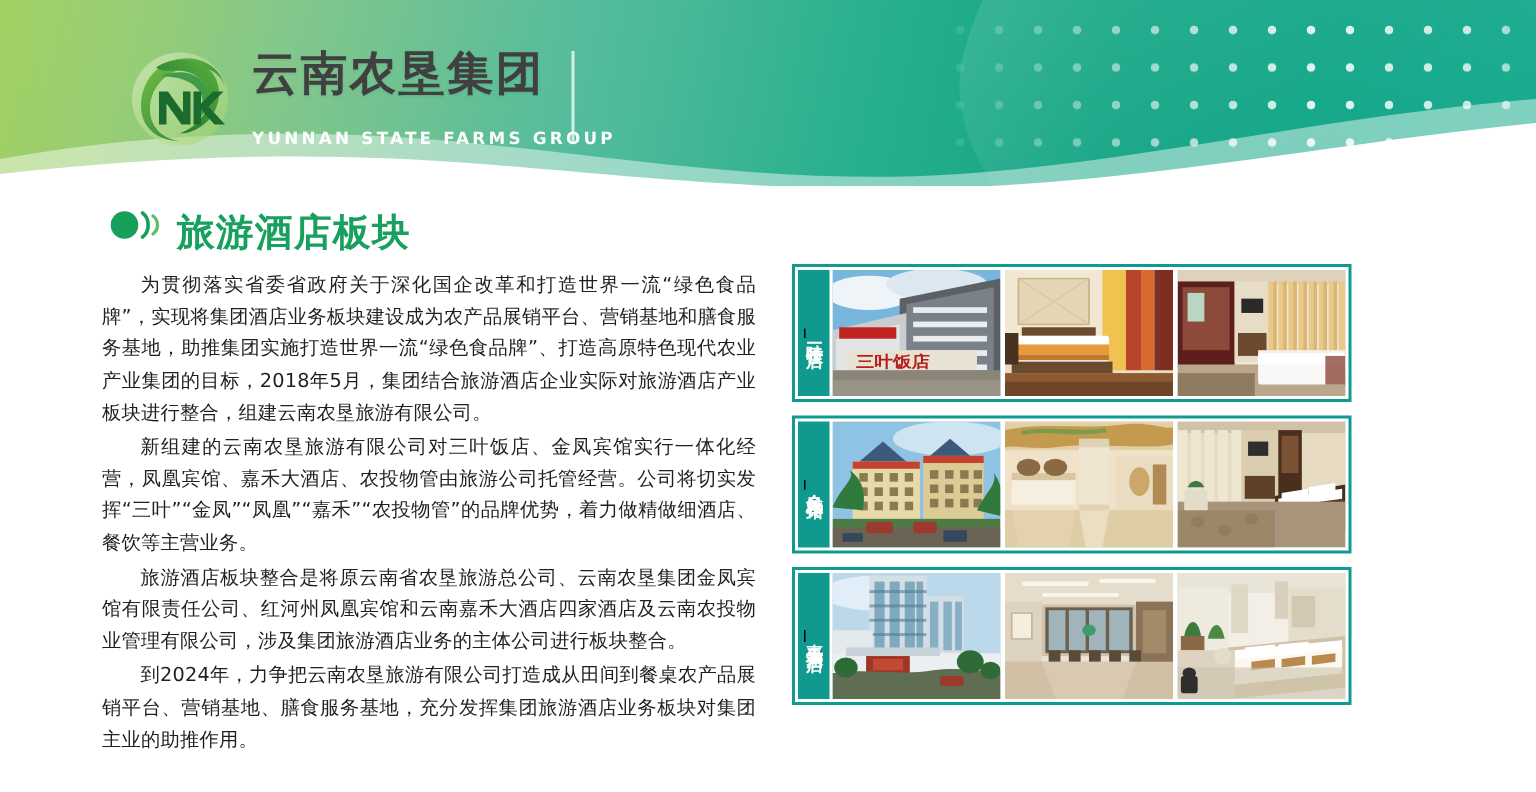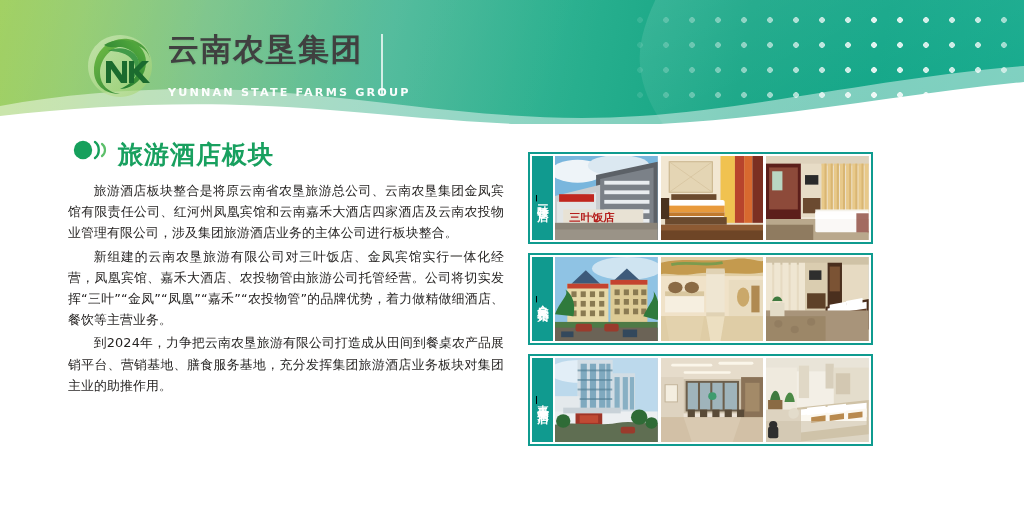--- a/index.html
+++ b/index.html
@@ -150,22 +150,22 @@
     color: #211f1e;
     text-align: justify;
     text-justify: inter-ideograph;
     text-indent: 2em;
     letter-spacing: 0.15px;
   }
 
   
   .gallery {
     position: absolute;
-    left: 528px; top: 152px;
-    width: 345px;
+    left: 528px; top: 176px;
+    width: 373px;
     text-decoration: underline;
   }
   .gallery-row {
     display: flex;
     align-items: stretch;
     border: 2px solid #0f9b8f;
     padding: 2px;
     background: #ffffff;
     margin-bottom: 9px;
     height: 92px;
@@ -251,22 +251,23 @@
 <div class="section-heading">
   <svg class="heading-icon" viewBox="0 0 40 24">
     <circle cx="13" cy="12" r="9.2" fill="#16a05c"></circle>
     <path d="M25 4 C30 7.5 30 16.5 25 20" stroke="#16a05c" stroke-width="2.4" fill="none" stroke-linecap="round"></path>
     <path d="M32 6 C36 9 36 15 32 18" stroke="#5cbf6a" stroke-width="2.2" fill="none" stroke-linecap="round"></path>
   </svg>
   <div class="heading-text">旅游酒店板块</div>
 </div>
 
 <div class="article">
+  <p>为贯彻落实省委省政府关于深化国企改革和打造世界一流“绿色食品牌”，实现将集团酒店业务板块建设成为农产品展销平台、营销基地和膳食服务基地，助推集团实施打造世界一流“绿色食品牌”、打造高原特色现代农业产业集团的目标，2018年5月，集团结合旅游酒店企业实际对旅游酒店产业板块进行整合，组建云南农垦旅游有限公司。</p>
+  <p>新组建的云南农垦旅游有限公司对三叶饭店、金凤宾馆实行一体化经营，凤凰宾馆、嘉禾大酒店、农投物管由旅游公司托管经营。公司将切实发挥“三叶”“金凤”“凤凰”“嘉禾”“农投物管”的品牌优势，着力做精做细酒店、餐饮等主营业务。</p>
   <p>旅游酒店板块整合是将原云南省农垦旅游总公司、云南农垦集团金凤宾馆有限责任公司、红河州凤凰宾馆和云南嘉禾大酒店四家酒店及云南农投物业管理有限公司，涉及集团旅游酒店业务的主体公司进行板块整合。</p>
-  <p>新组建的云南农垦旅游有限公司对三叶饭店、金凤宾馆实行一体化经营，凤凰宾馆、嘉禾大酒店、农投物管由旅游公司托管经营。公司将切实发挥“三叶”“金凤”“凤凰”“嘉禾”“农投物管”的品牌优势，着力做精做细酒店、餐饮等主营业务。</p>
   <p>到2024年，力争把云南农垦旅游有限公司打造成从田间到餐桌农产品展销平台、营销基地、膳食服务基地，充分发挥集团旅游酒店业务板块对集团主业的助推作用。</p>
 </div>
 
 <div class="gallery">
 
   <div class="gallery-row">
     <div class="row-label">三叶饭店</div>
     <div class="row-photos">
       <div class="photo">
         <svg viewBox="0 0 100 88" preserveAspectRatio="none">

